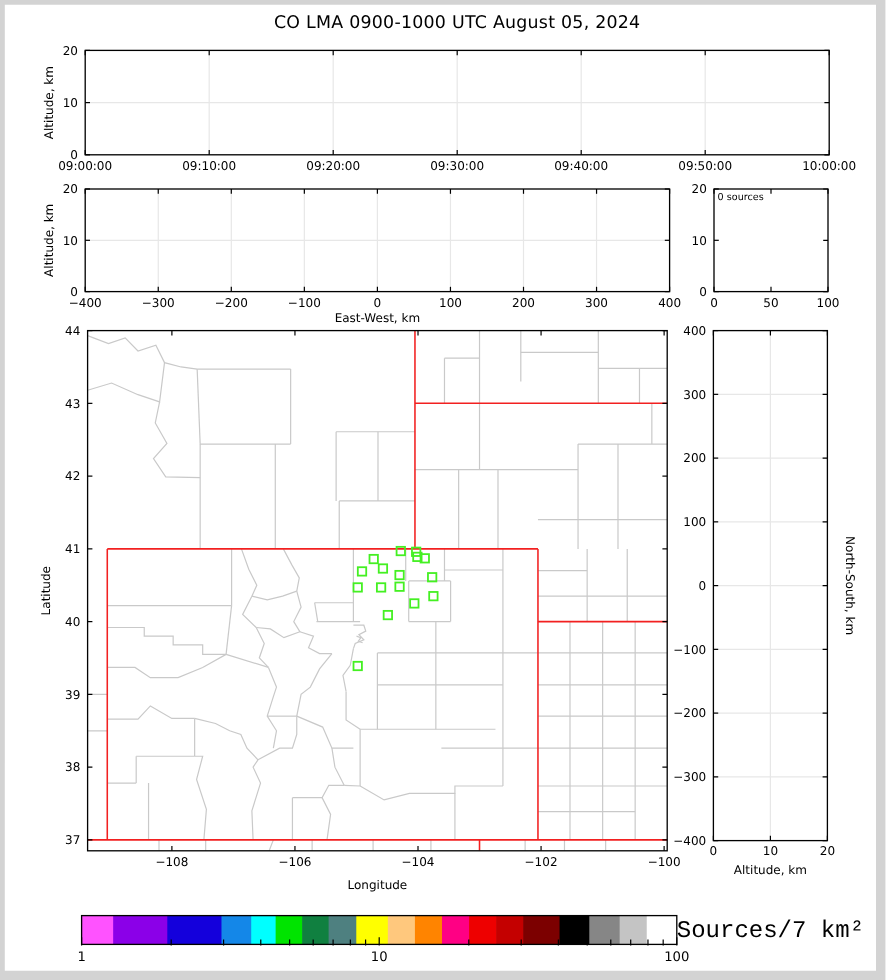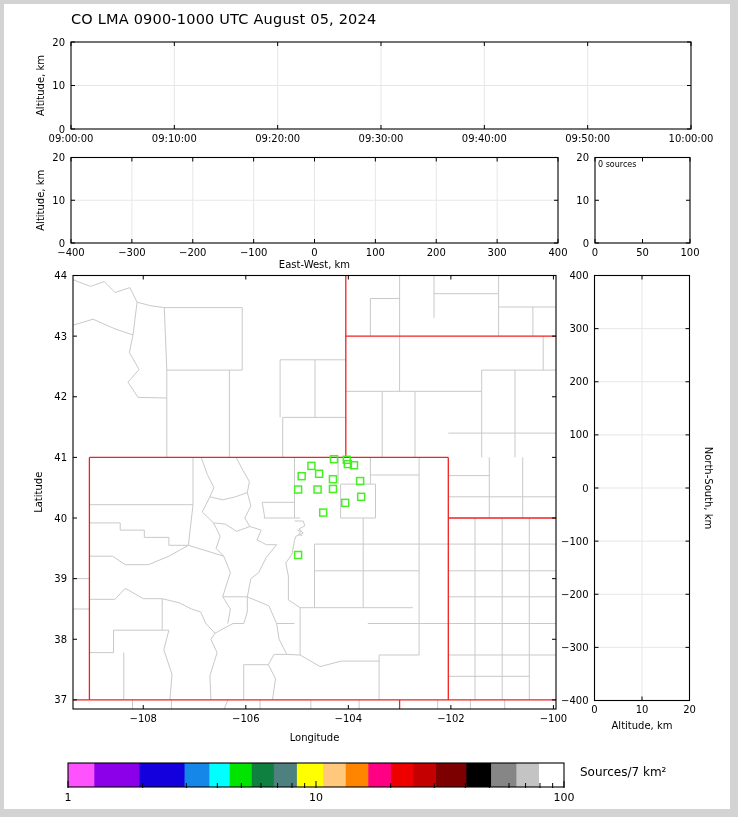--- a/index.html
+++ b/index.html
@@ -1,22 +1,22 @@
 <!DOCTYPE html>
 <html><head>
 <meta charset="utf-8">
 <style>
   html,body{margin:0;padding:0;background:#e8e8e8;}
   .fig{position:relative;width:738px;height:817px;background:#ffffff;overflow:hidden;
        font-family:"DejaVu Sans","Liberation Sans",sans-serif;color:#000;}
   .fig-border{position:absolute;inset:0;border-style:solid;border-color:#d3d3d3;
               border-width:4px 8px 8px 4px;pointer-events:none;box-sizing:border-box;}
-  .title{position:absolute;left:71px;top:11px;width:620px;text-align:left;
+  .title{position:absolute;left:71px;top:11px;width:620px;text-align:center;
          font-size:14.5px;letter-spacing:.2px;white-space:nowrap;}
-  .cbar-label{position:absolute;left:580px;top:765px;font-size:12px;white-space:nowrap;}
+  .cbar-label{position:absolute;left:564px;top:765px;font-size:20px;white-space:nowrap;font-family:Liberation Mono, monospace;}
   svg text{font-family:"DejaVu Sans","Liberation Sans",sans-serif;fill:#000;}
 </style>
 </head>
 <body>
 
 <div class="fig">
   <div class="title">CO LMA 0900-1000 UTC August 05, 2024</div>
   <svg id="plot" width="738" height="817" viewBox="0 0 738 817">
       <g>
         <line x1="174.33333333333331" y1="42" x2="174.33333333333331" y2="129" stroke="#e7e7e7" stroke-width="1"></line>

